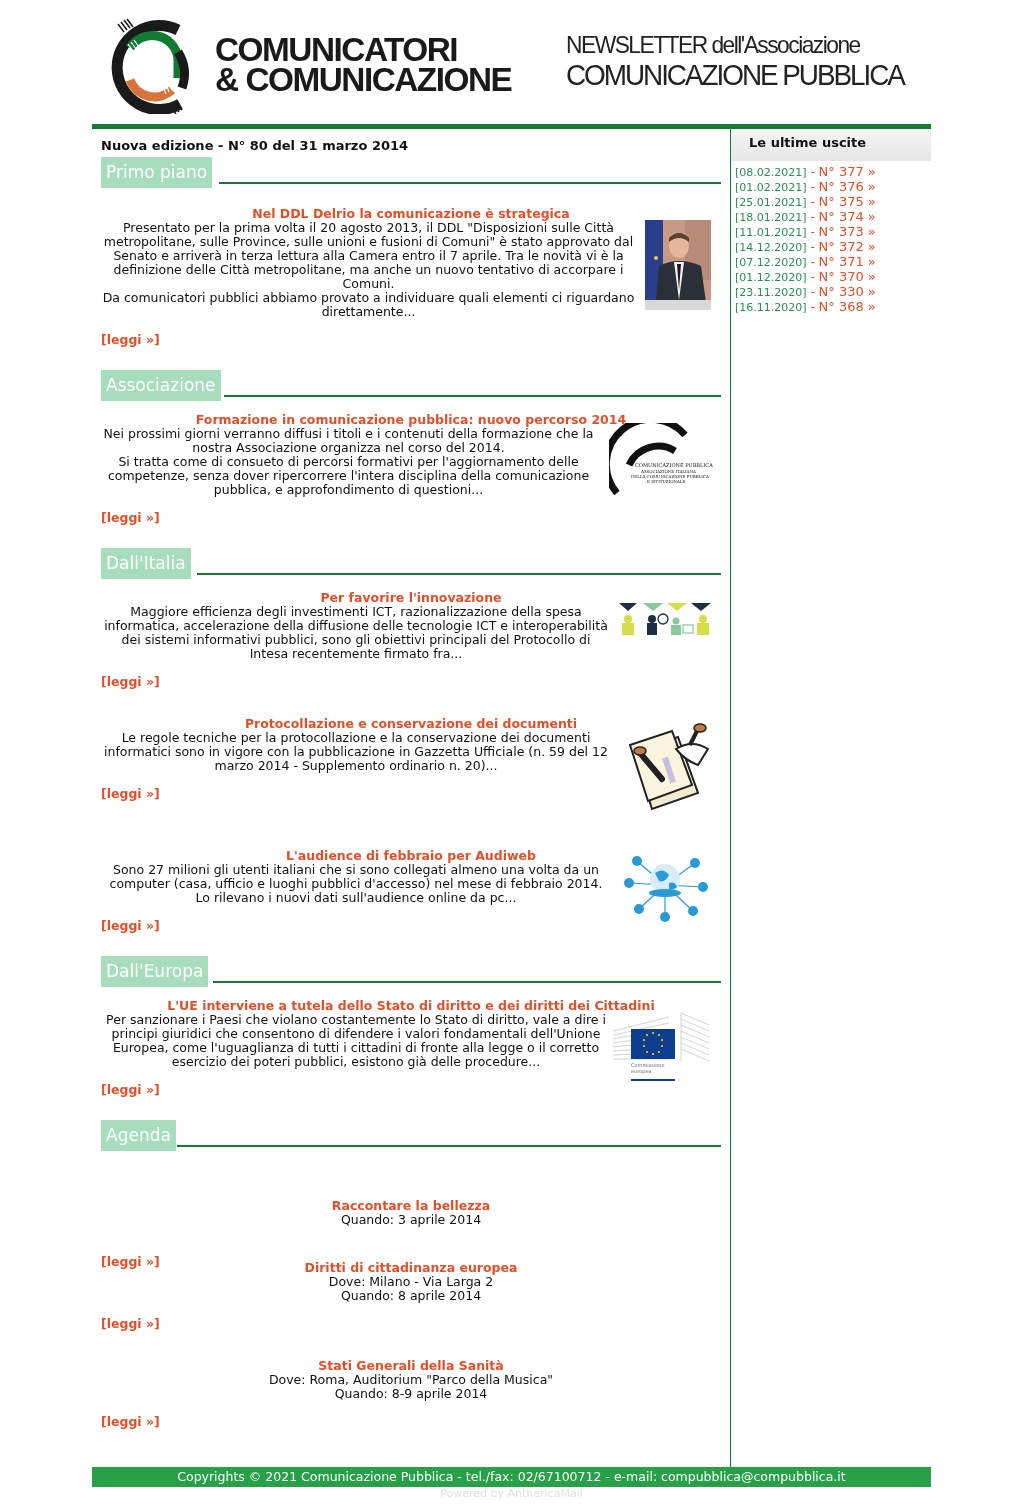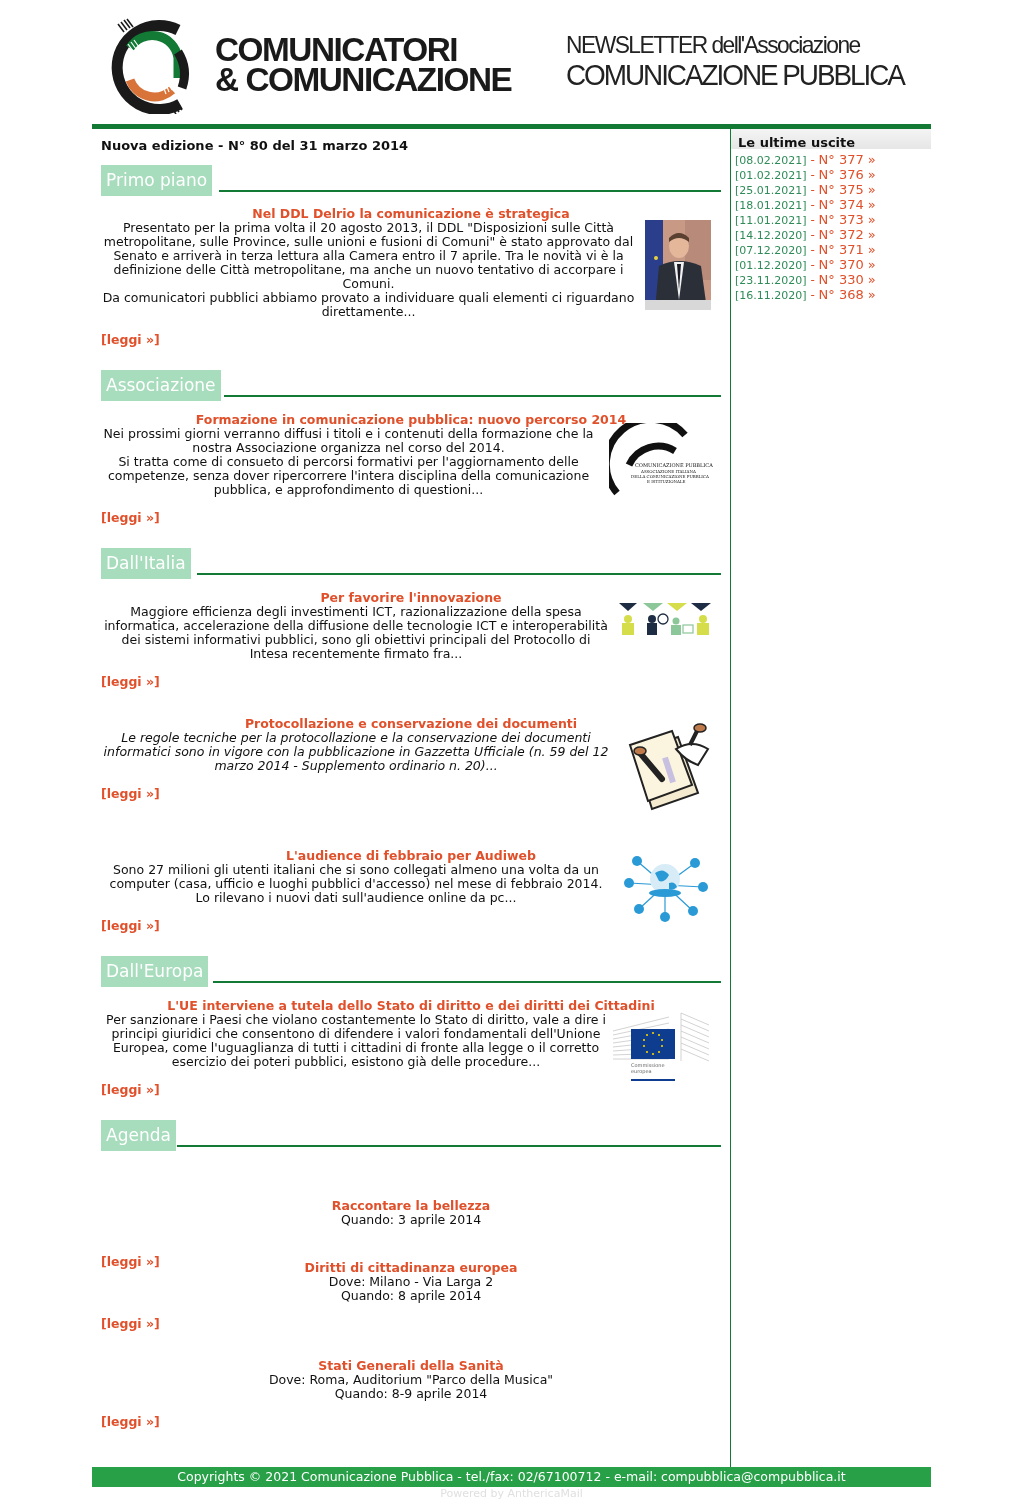--- a/index.html
+++ b/index.html
@@ -18,21 +18,21 @@
   .sec-head { position: relative; height: 31px; }
   .sec-label { position: absolute; left: 0; top: 0; height: 31px; background: #a7dcbd; color: #ffffff; font-size: 17px; line-height: 31px; padding: 0 5px; white-space: nowrap; }
   .sec-line { position: absolute; right: 0; top: 25px; height: 2px; background: #137a36; }
   .article { position: absolute; left: 0; width: 620px; text-align: center; }
   .a-title { font-size: 12.5px; font-weight: bold; color: #e0502a; line-height: 14px; white-space: nowrap; }
   .a-body { font-size: 12.5px; color: #111; line-height: 14px; }
   .leggi { font-size: 12.5px; font-weight: bold; color: #e0502a; line-height: 14px; position: absolute; left: 0; cursor: pointer; }
   .thumb { position: absolute; }
   .sidebar-line { position: absolute; left: 638px; top: 129px; width: 1px; height: 1338px; background: #137a36; }
   .sidebar { position: absolute; left: 639px; top: 129px; width: 200px; }
-  .side-head { height: 20px; background: linear-gradient(#f4f4f4, #e6e6e6); font-size: 13px; font-weight: bold; color: #111; line-height: 28px; padding-left: 7px; }
+  .side-head { height: 32px; background: linear-gradient(#f4f4f4, #e6e6e6); font-size: 13px; font-weight: bold; color: #111; line-height: 28px; padding-left: 18px; }
   .side-list { margin-top: 4px; padding-left: 4px; }
   .side-item { font-size: 12px; line-height: 14px; white-space: nowrap; cursor: pointer; }
   .side-date { color: #2e8b57; font-family: "DejaVu Sans", sans-serif; font-size: 11px; }
   .side-dash { color: #e0502a; }
   .side-num { color: #e0502a; font-size: 13px; }
   .footer { position: absolute; left: 0; top: 1467px; width: 839px; height: 20px; background: #27a047; color: #ffffff; font-size: 12.5px; line-height: 20px; text-align: center; }
   .powered { position: absolute; left: 0; top: 1487px; width: 839px; text-align: center; font-size: 11px; color: #e0e0e0; line-height: 14px; }
 </style>
 </head>
 <body>
@@ -70,21 +70,21 @@
     <div class="news-text">
       <div class="l1">NEWSLETTER dell'Associazione</div>
       <div class="l2">COMUNICAZIONE PUBBLICA</div>
     </div>
   </div>
   <div class="topbar"></div>
 
   <div class="main">
     <div class="edition">Nuova edizione - N° 80 del 31 marzo 2014</div>
 
-    <div class="section" style="top:36px;text-align:right;">
+    <div class="section" style="top:28px;text-align:right;">
       <div class="sec-head">
         <span class="sec-label">Primo piano</span>
         <div class="sec-line" style="left:118px;"></div>
       </div>
     </div>
     <div class="article" style="top:78px;">
       <div class="a-title">Nel DDL Delrio la comunicazione è strategica</div>
       <div class="a-body" style="width:535px;">Presentato per la prima volta il 20 agosto 2013, il DDL "Disposizioni sulle Città metropolitane, sulle Province, sulle unioni e fusioni di Comuni" è stato approvato dal Senato e arriverà in terza lettura alla Camera entro il 7 aprile. Tra le novità vi è la definizione delle Città metropolitane, ma anche un nuovo tentativo di accorpare i Comuni.</div>
       <div class="a-body" style="width:535px;">Da comunicatori pubblici abbiamo provato a individuare quali elementi ci riguardano direttamente...</div>
       <span class="leggi" style="top:126px;">[leggi »]</span>
@@ -146,21 +146,21 @@
         <rect x="52" y="22" width="10" height="10" fill="#8cc79a"></rect>
           <circle cx="57" cy="18" r="3.5" fill="#8cc79a"></circle>
         <rect x="64" y="22" width="10" height="8" fill="none" stroke="#8cc79a" stroke-width="1.2"></rect>
         <rect x="78" y="20" width="12" height="12" fill="#d6dd4a"></rect>
           <circle cx="84" cy="16" r="4" fill="#d6dd4a"></circle>
       </svg>
     </div>
 
     <div class="article" style="top:588px;">
       <div class="a-title">Protocollazione e conservazione dei documenti</div>
-      <div class="a-body" style="width:510px;font-style:italic;">Le regole tecniche per la protocollazione e la conservazione dei documenti informatici sono in vigore con la pubblicazione in Gazzetta Ufficiale (n. 59 del 12 marzo 2014 - Supplemento ordinario n. 20)...</div>
+      <div class="a-body" style="width:510px;">Le regole tecniche per la protocollazione e la conservazione dei documenti informatici sono in vigore con la pubblicazione in Gazzetta Ufficiale (n. 59 del 12 marzo 2014 - Supplemento ordinario n. 20)...</div>
       <span class="leggi" style="top:70px;">[leggi »]</span>
       <svg class="thumb" style="left:525px; top:6px; width:86px; height:88px;" viewBox="0 0 86 88">
         <polygon points="8,28 52,14 72,70 26,86" fill="#f4ead0" stroke="#222" stroke-width="2"></polygon>
         <polygon points="4,22 46,8 66,62 22,78" fill="#fbf4df" stroke="#222" stroke-width="2"></polygon>
         <rect x="40" y="34" width="6" height="26" fill="#c7c0e0" transform="rotate(-18 43 47)"></rect>
         <path d="M14 30 L36 56" stroke="#222" stroke-width="6" stroke-linecap="round"></path>
         <ellipse cx="14" cy="28" rx="6" ry="4" fill="#c07a4a" stroke="#222" stroke-width="1.5"></ellipse>
         <path d="M50 26 Q66 16 82 26 L72 42 Q60 38 50 26 Z" fill="#ffffff" stroke="#222" stroke-width="2"></path>
         <path d="M64 22 L72 6" stroke="#222" stroke-width="4"></path>
         <ellipse cx="74" cy="5" rx="6" ry="4" fill="#c07a4a" stroke="#222" stroke-width="1.5"></ellipse>

